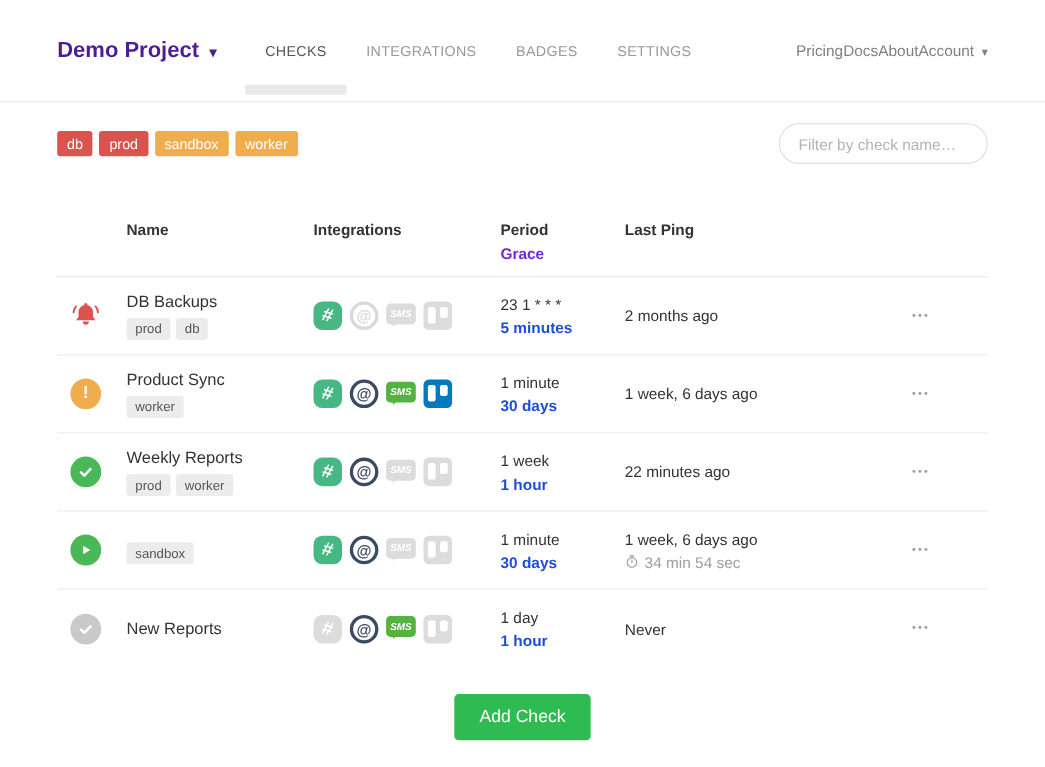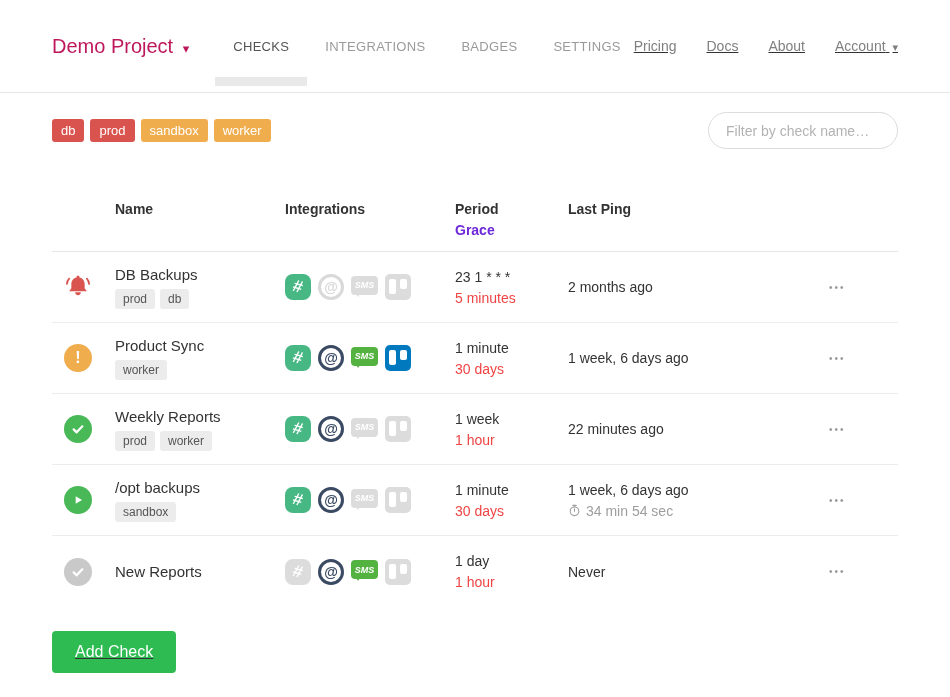--- a/index.html
+++ b/index.html
@@ -6,27 +6,27 @@
   body {
     width:950px; height:697px; overflow:hidden;
     background:#ffffff; color:#333;
     font-family:"Liberation Sans", sans-serif;
   }
   .container { width:846px; margin:0 auto; }
 
   
   .topbar { border-bottom:1px solid #e6e6e6; height:93px; }
   .topbar-inner { width:846px; margin:0 auto; height:100%; display:flex; align-items:center; }
-  .brand { font-size:20px; font-weight:normal; color:#be185d; cursor:pointer; white-space:nowrap; }
+  .brand { font-size:20px; font-weight:bold; color:#4c1d95; cursor:pointer; white-space:nowrap; }
   .brand .caret { font-size:13px; margin-left:4px; }
   .tabs { display:flex; margin-left:44px; gap:36px; }
   .tab { font-size:13px; color:#9a9a9a; letter-spacing:.3px; line-height:15px; position:relative; cursor:pointer; white-space:nowrap; }
   .tab.active { color:#555; }
   .tab.active::after { content:""; position:absolute; left:-18px; right:-18px; top:38px; height:9px; background:#e9e9e9; }
-  .nav-right { margin-left:auto; display:flex; gap:30px; align-items:flex-start;text-decoration:underline; }
+  .nav-right { margin-left:auto; display:flex; align-items:flex-start; }
   .nav-link { font-size:14px; color:#808080; cursor:pointer; white-space:nowrap; }
   .nav-link .caret { font-size:11px; margin-left:3px; }
 
   
   .toolbar { display:flex; align-items:center; margin-top:19px; }
   .tag-badges { display:flex; gap:6px; }
   .tag { color:#fff; font-size:13px; padding:4px 9px; border-radius:3px; cursor:pointer; }
   .tag.red { background:#d9534f; }
   .tag.orange { background:#f0ad4e; }
   .filter { margin-left:auto; }
@@ -73,29 +73,29 @@
          color:#fff; font-style:italic; font-weight:bold; font-size:9px; }
   .sms::after { content:""; position:absolute; left:4px; bottom:-5px; border:3px solid transparent; border-top-width:5px; }
   .sms.on { background:#54b240; } .sms.on::after { border-top-color:#54b240; }
   .sms.off { background:#dcdcdc; } .sms.off::after { border-top-color:#dcdcdc; }
   .trello { width:26px; height:26px; border-radius:5px; position:relative; }
   .trello::before { content:""; position:absolute; left:4px; top:5px; width:7px; height:15px; background:#fff; border-radius:2px; }
   .trello::after  { content:""; position:absolute; right:4px; top:5px; width:7px; height:10px; background:#fff; border-radius:2px; }
   .trello.on { background:#0079bf; } .trello.off { background:#dcdcdc; }
 
   .period { font-size:14px; color:#333; }
-  .grace { font-size:14px; color:#ef4444; margin-top:5px; }
+  .grace { font-size:14px; color:#1d4ed8; margin-top:5px;font-weight:bold; }
   .ping { font-size:14px; color:#333; }
   .duration { font-size:14px; color:#9e9e9e; margin-top:5px; display:flex; align-items:center; gap:5px; }
 
   .col-menu { display:flex; justify-content:flex-start; padding-left:10px; }
   .menu-btn { color:#9a9a9a; font-size:10px; letter-spacing:2px; cursor:pointer; padding:6px; }
 
   
-  .add-wrap { display:flex; margin-top:24px;text-decoration:underline; }
+  .add-wrap { display:flex; justify-content:center; margin-top:24px; }
   .add-btn { background:#2ebc52; color:#fff; border:none; border-radius:4px;
              font-size:16px; padding:12px 23px; cursor:pointer; font-family:"Liberation Sans", sans-serif; }
 </style>
 </head>
 <body>
 
 <div class="topbar">
   <div class="topbar-inner">
     <div class="brand">
       <span>Demo Project</span>
@@ -279,21 +279,20 @@
 
     <div class="row">
       <div class="col-status">
         <div class="status-icon si-running">
           <svg width="14" height="14" viewBox="0 0 24 24">
               <polygon points="8,5.5 19,12 8,18.5" fill="#fff"></polygon>
             </svg>
         </div>
       </div>
       <div class="col-name">
-        <div class="name">/opt backups</div>
         <div class="row-tags">
           <span class="row-tag">sandbox</span>
         </div>
       </div>
       <div class="col-int">
         <div class="int-icons">
           <div class="slack on">
               <span>#</span>
             </div>
           <div class="email on">

